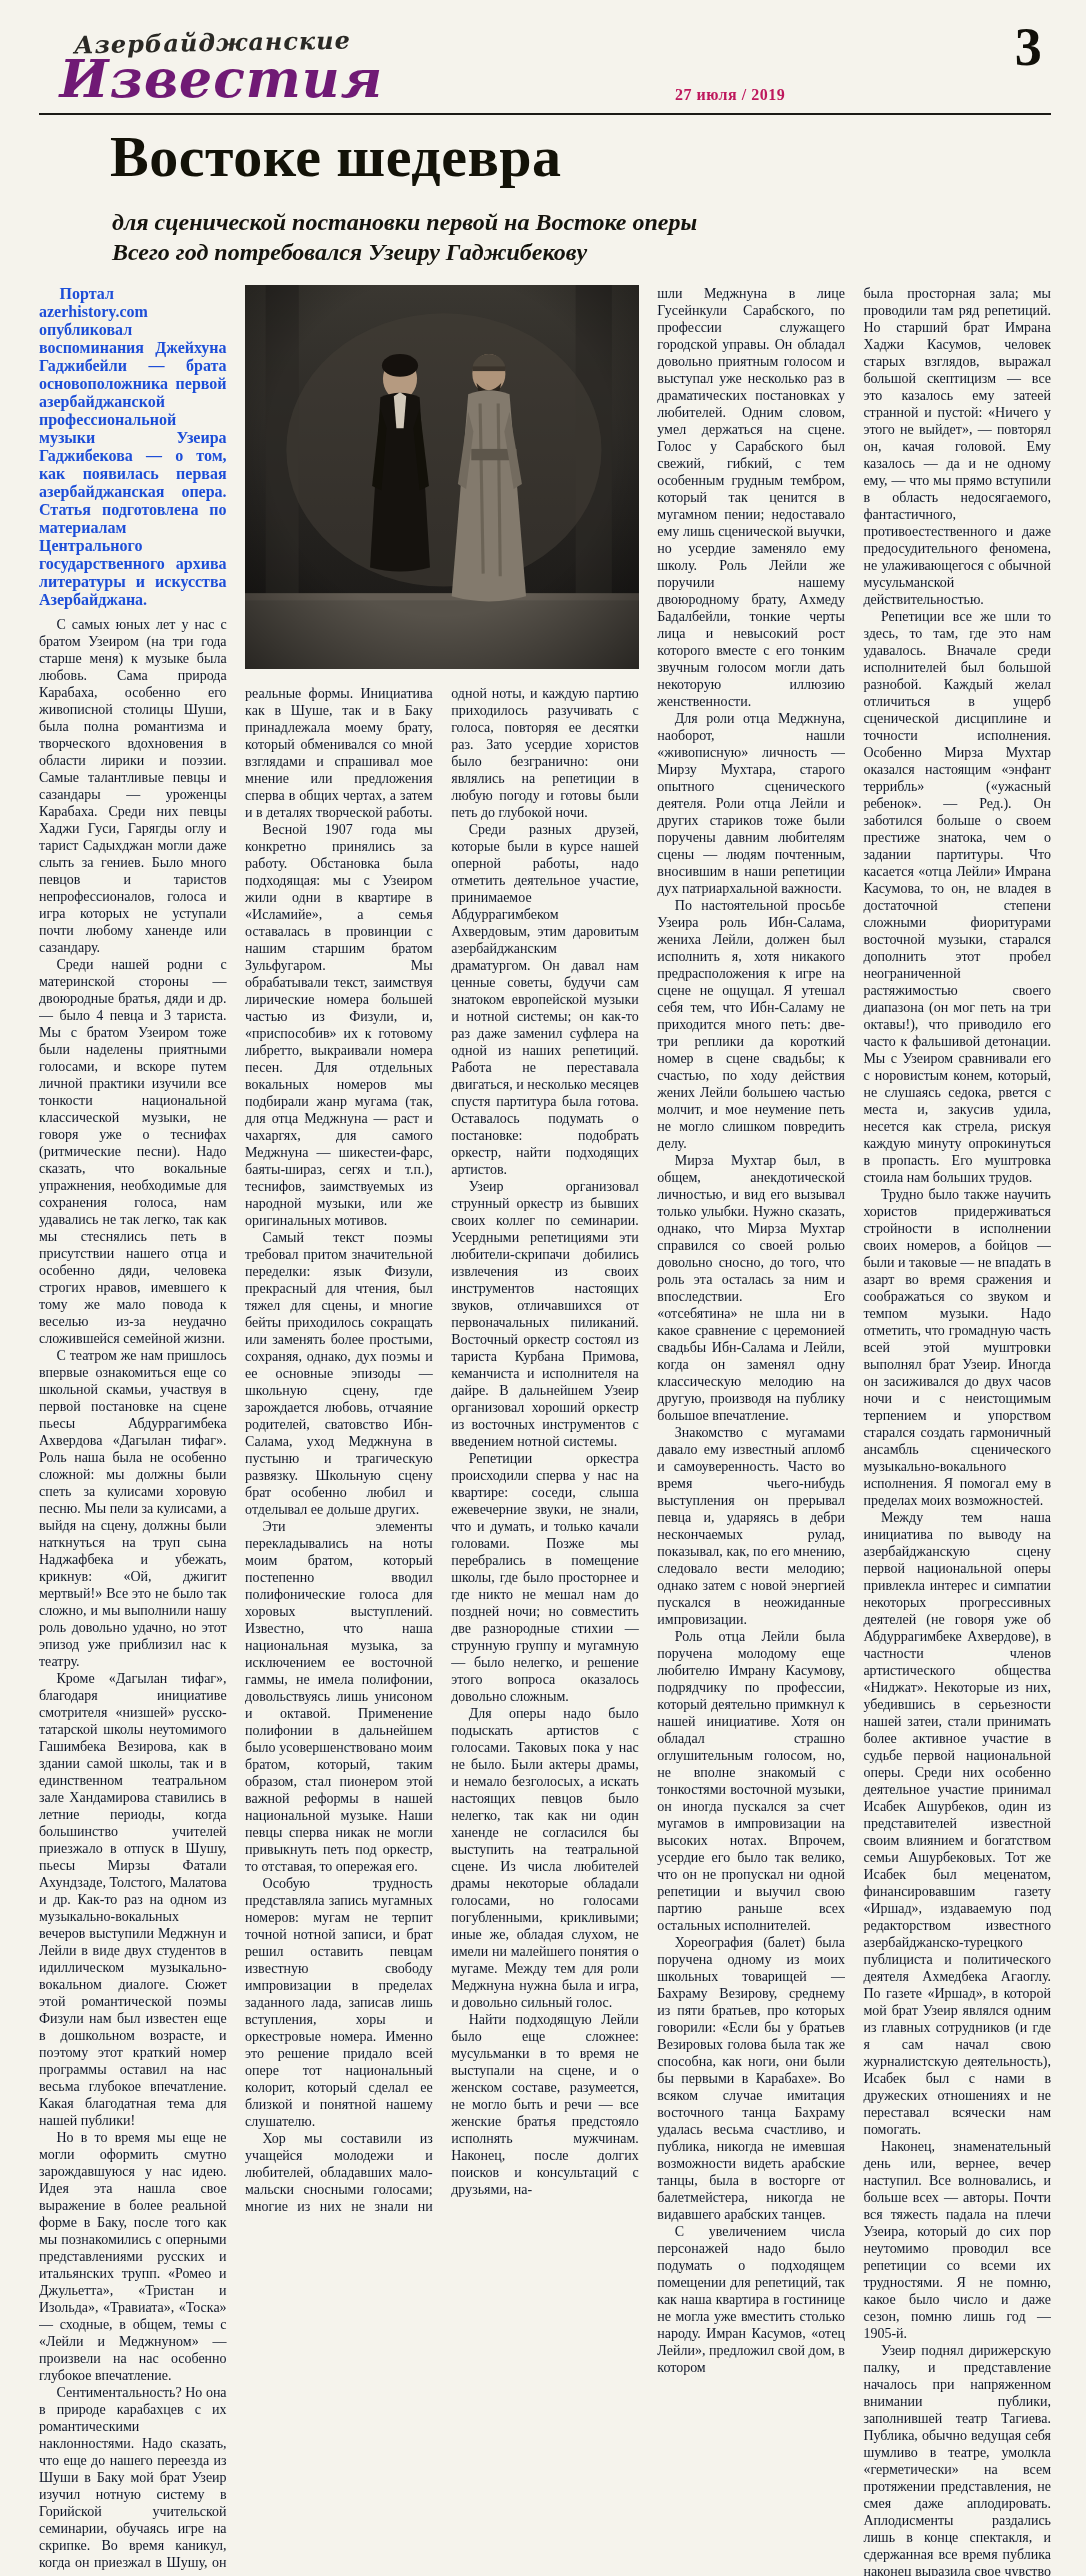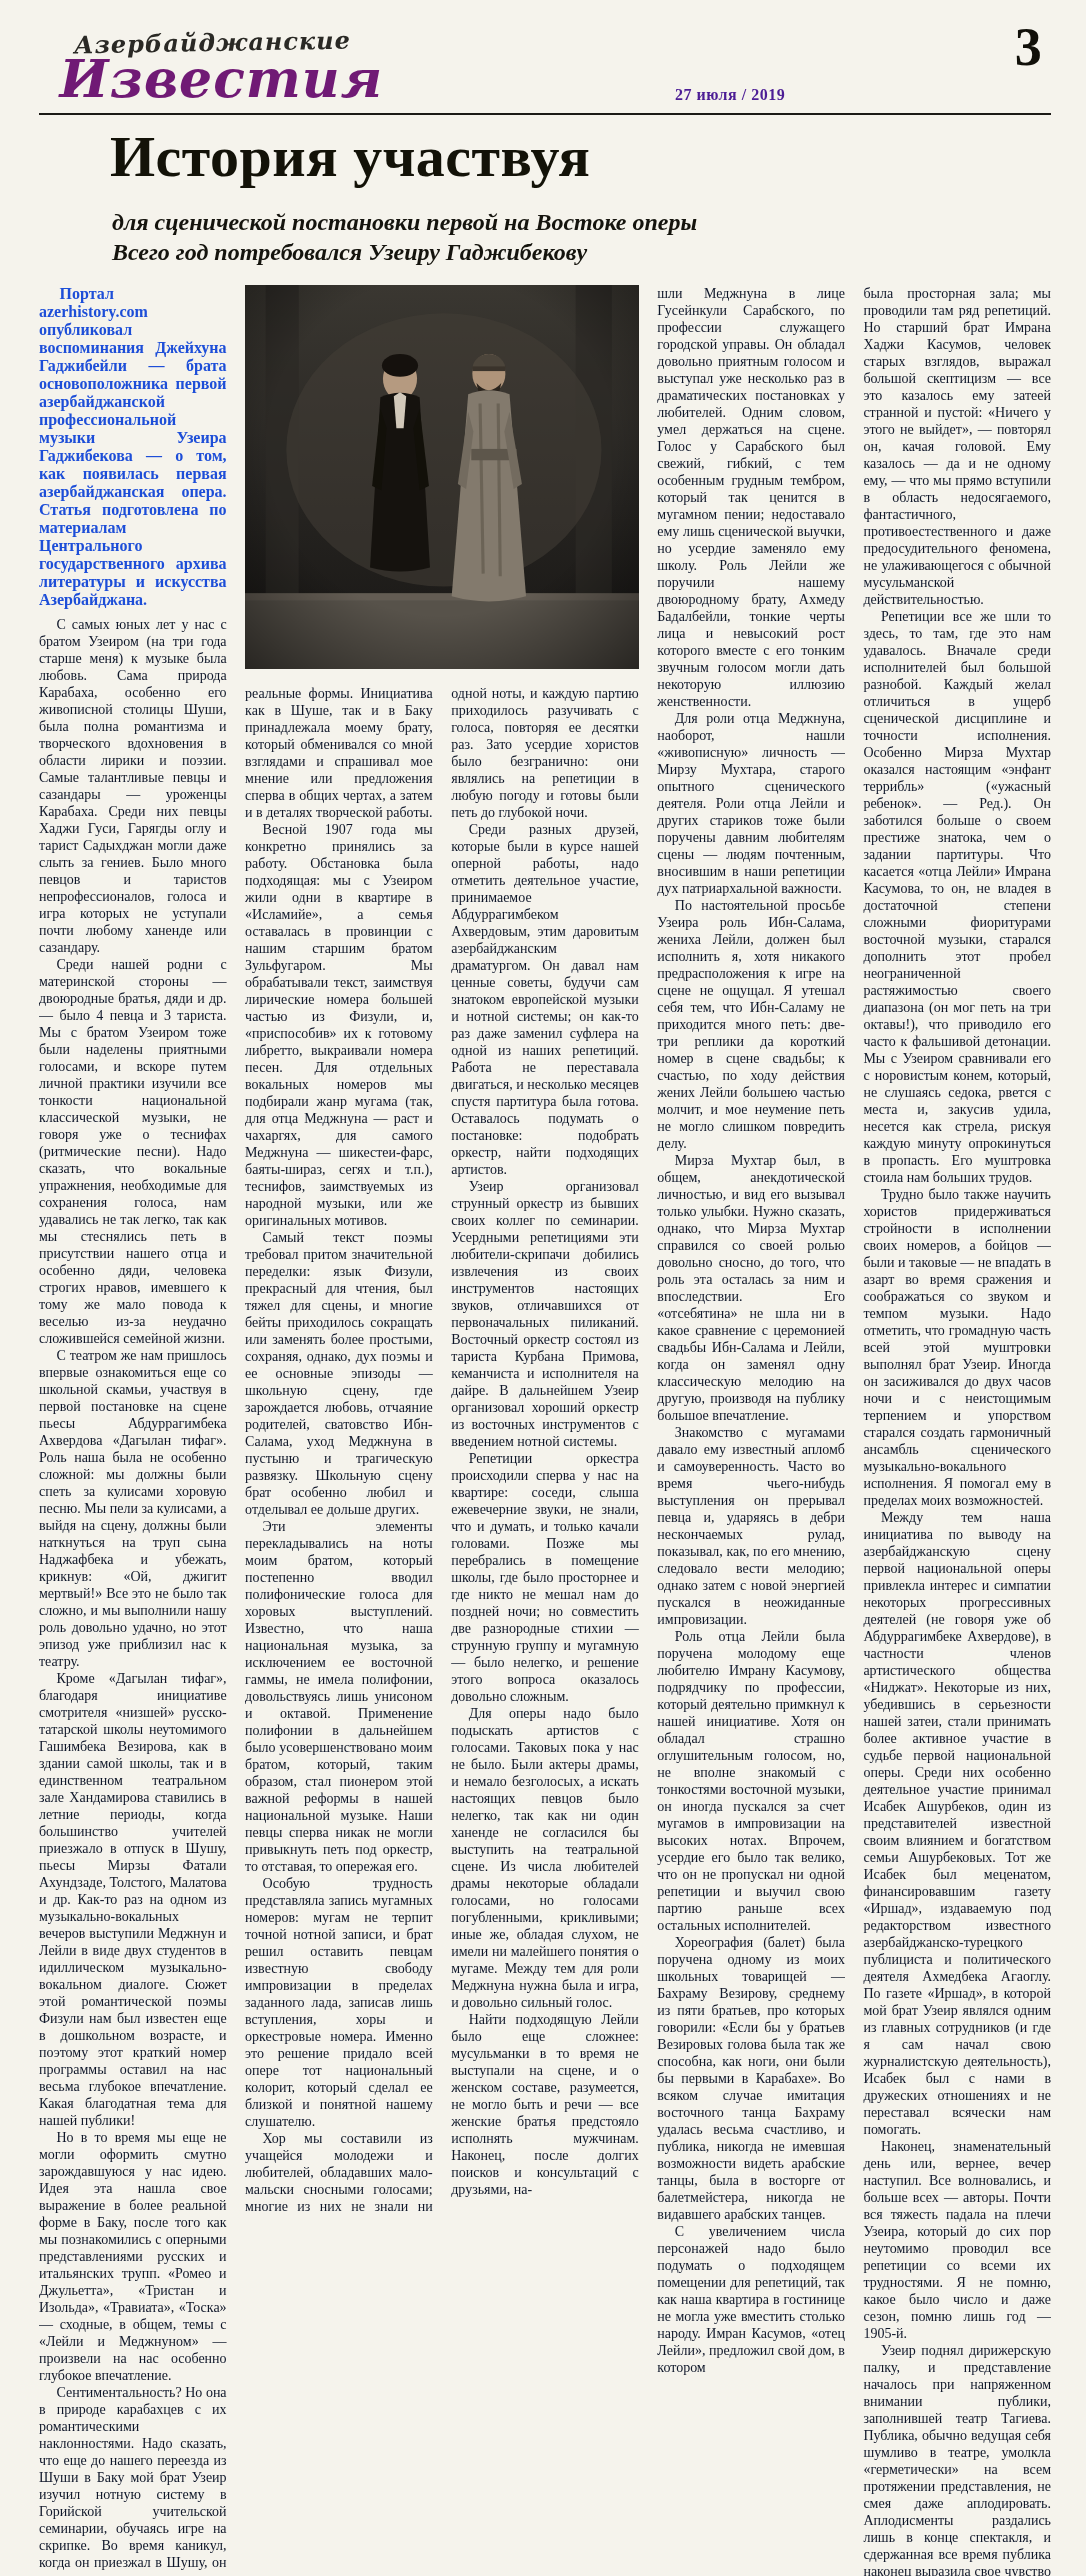--- a/index.html
+++ b/index.html
@@ -21,21 +21,21 @@
     letter-spacing:1px;transform:rotate(-1deg);
   }
   .brand-main{
     position:absolute;left:20.6px;top:23px;
     font-family:"DejaVu Serif", serif;
     font-style:italic;font-weight:700;font-size:52px;color:#701a75;
     letter-spacing:1px;
   }
   .issue-date{
     position:absolute;left:636px;top:61px;
-    font-weight:700;font-size:16px;letter-spacing:0.5px;color:#4c1d95;
+    font-weight:700;font-size:16px;letter-spacing:0.5px;color:#be185d;
   }
   .page-number{
     position:absolute;right:9.3px;top:-9.3px;
     font-weight:700;font-size:54px;color:#111009;
   }
   .masthead-rule{
     position:absolute;left:0;right:0;top:88px;height:2.1px;background:#1b1a16;
   }
   
   .headline{
@@ -86,21 +86,21 @@
 <div class="page">
 
   <header class="masthead">
     <div class="brand-top">Азербайджанские</div>
     <div class="brand-main">Известия</div>
     <div class="issue-date">27 июля / 2019</div>
     <div class="page-number">3</div>
     <div class="masthead-rule"></div>
   </header>
 
-  <h1 class="headline">История участвуя</h1>
+  <h1 class="headline">Востоке шедевра</h1>
 
   <div class="subhead">
     <div>для сценической постановки первой на Востоке оперы</div>
     <div>Всего год потребовался Узеиру Гаджибекову</div>
   </div>
 
   <div class="body-grid">
 
     <div class="col col-1">
       <div class="lead">Портал azerhistory.com опубликовал воспоминания Джейхуна Гаджибейли — брата основоположника первой азербайджанской профессиональной музыки Узеира Гаджибекова — о том, как появилась первая азербайджанская опера. Статья подготовлена по материалам Центрального государственного архива литературы и искусства Азербайджана.</div>

